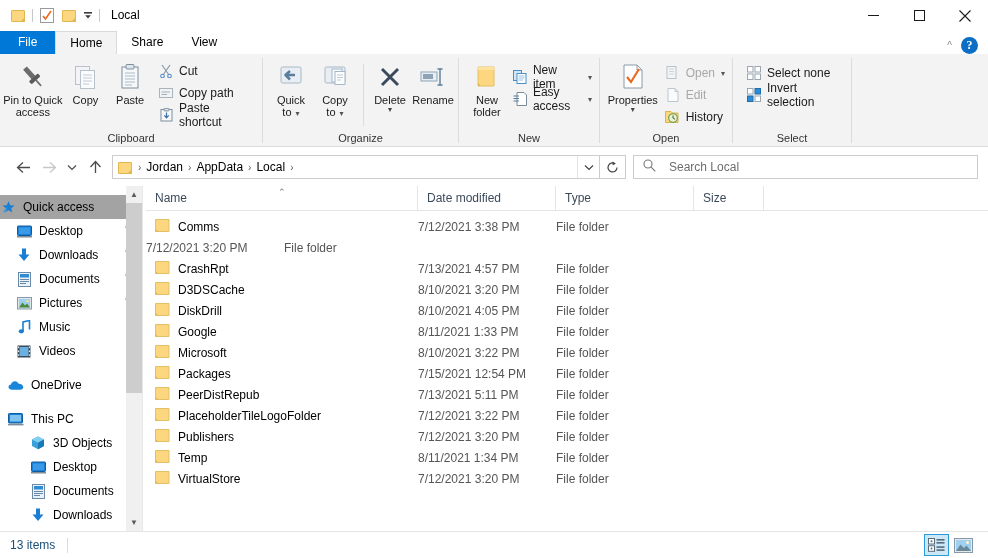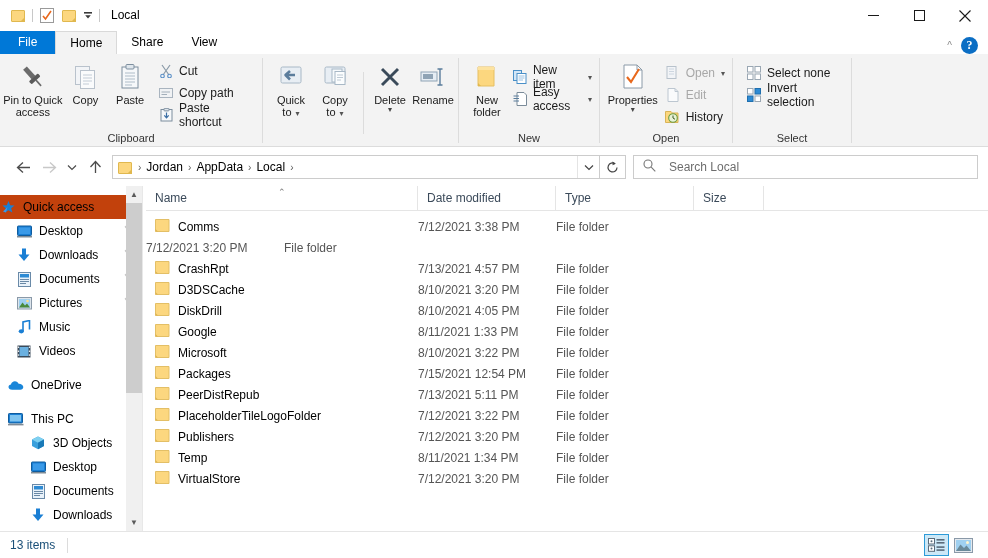--- a/index.html
+++ b/index.html
@@ -135,21 +135,21 @@
   .navscroll .arrow { height: 17px; display:flex; align-items:center; justify-content:center;
                       font-size: 8px; color: #5a5a5a; }
   .navscroll .arrow.bot { position: absolute; bottom: 0; width: 16px; }
   .navscroll .thumb { position: absolute; top: 17px; left: 0; width: 16px; height: 190px;
                       background: #cdcdcd; }
   .navlist { padding-top: 9px; }
   .navitem {
     height: 24px; display: flex; align-items: center; font-size: 12px; color: #000;
     padding-right: 8px; cursor: default;
   }
-  .navitem.selected { background: #c2410c; text-align: center; }
+  .navitem.selected { background: #a3a3a3; text-align: center; }
   .navitem .nic { width: 16px; height: 16px; flex: 0 0 16px; display:flex;
                   align-items:center; justify-content:center; margin-right: 7px; }
   .navitem .pin { margin-left: auto; opacity: 0.5; }
   .lvl1 { padding-left: 16px; }
   .lvl2 { padding-left: 30px; }
   .navgap { height: 10px; }
 
   .splitter { width: 4px; background: #ffffff; border-left: 1px solid #e8e8e8; }
 
   
@@ -372,20 +372,21 @@
           <div class="ic">
             <svg width="30" height="24" viewBox="0 0 30 24">
               <rect x="3" y="7" width="16" height="9" fill="#e6edf4" stroke="#8fa3b5"></rect>
               <rect x="5" y="9" width="10" height="5" fill="#8fa3b5"></rect>
               <path d="M22 4 L22 20 M19.5 4 L24.5 4 M19.5 20 L24.5 20" stroke="#5b7d9c" stroke-width="1.4" fill="none"></path>
             </svg>
           </div>
           <div class="lbl">Rename</div>
         </div>
       </div>
+      <div class="gname">Organize</div>
     </div>
     <div class="gsep"></div>
 
     <div class="rgroup" style="width:140px;">
       <div class="gbody" style="padding-left:6px;">
         <div class="bigbtn" style="width:48px;">
           <div class="ic">
             <svg width="30" height="26" viewBox="0 0 30 26">
               <path d="M6 3 H22 V22 H6 Z" fill="#fcd77f" stroke="#e6bf62"></path>
               <path d="M6 3 H22 V6 H6 Z" fill="#fde3a0" stroke="none"></path>

